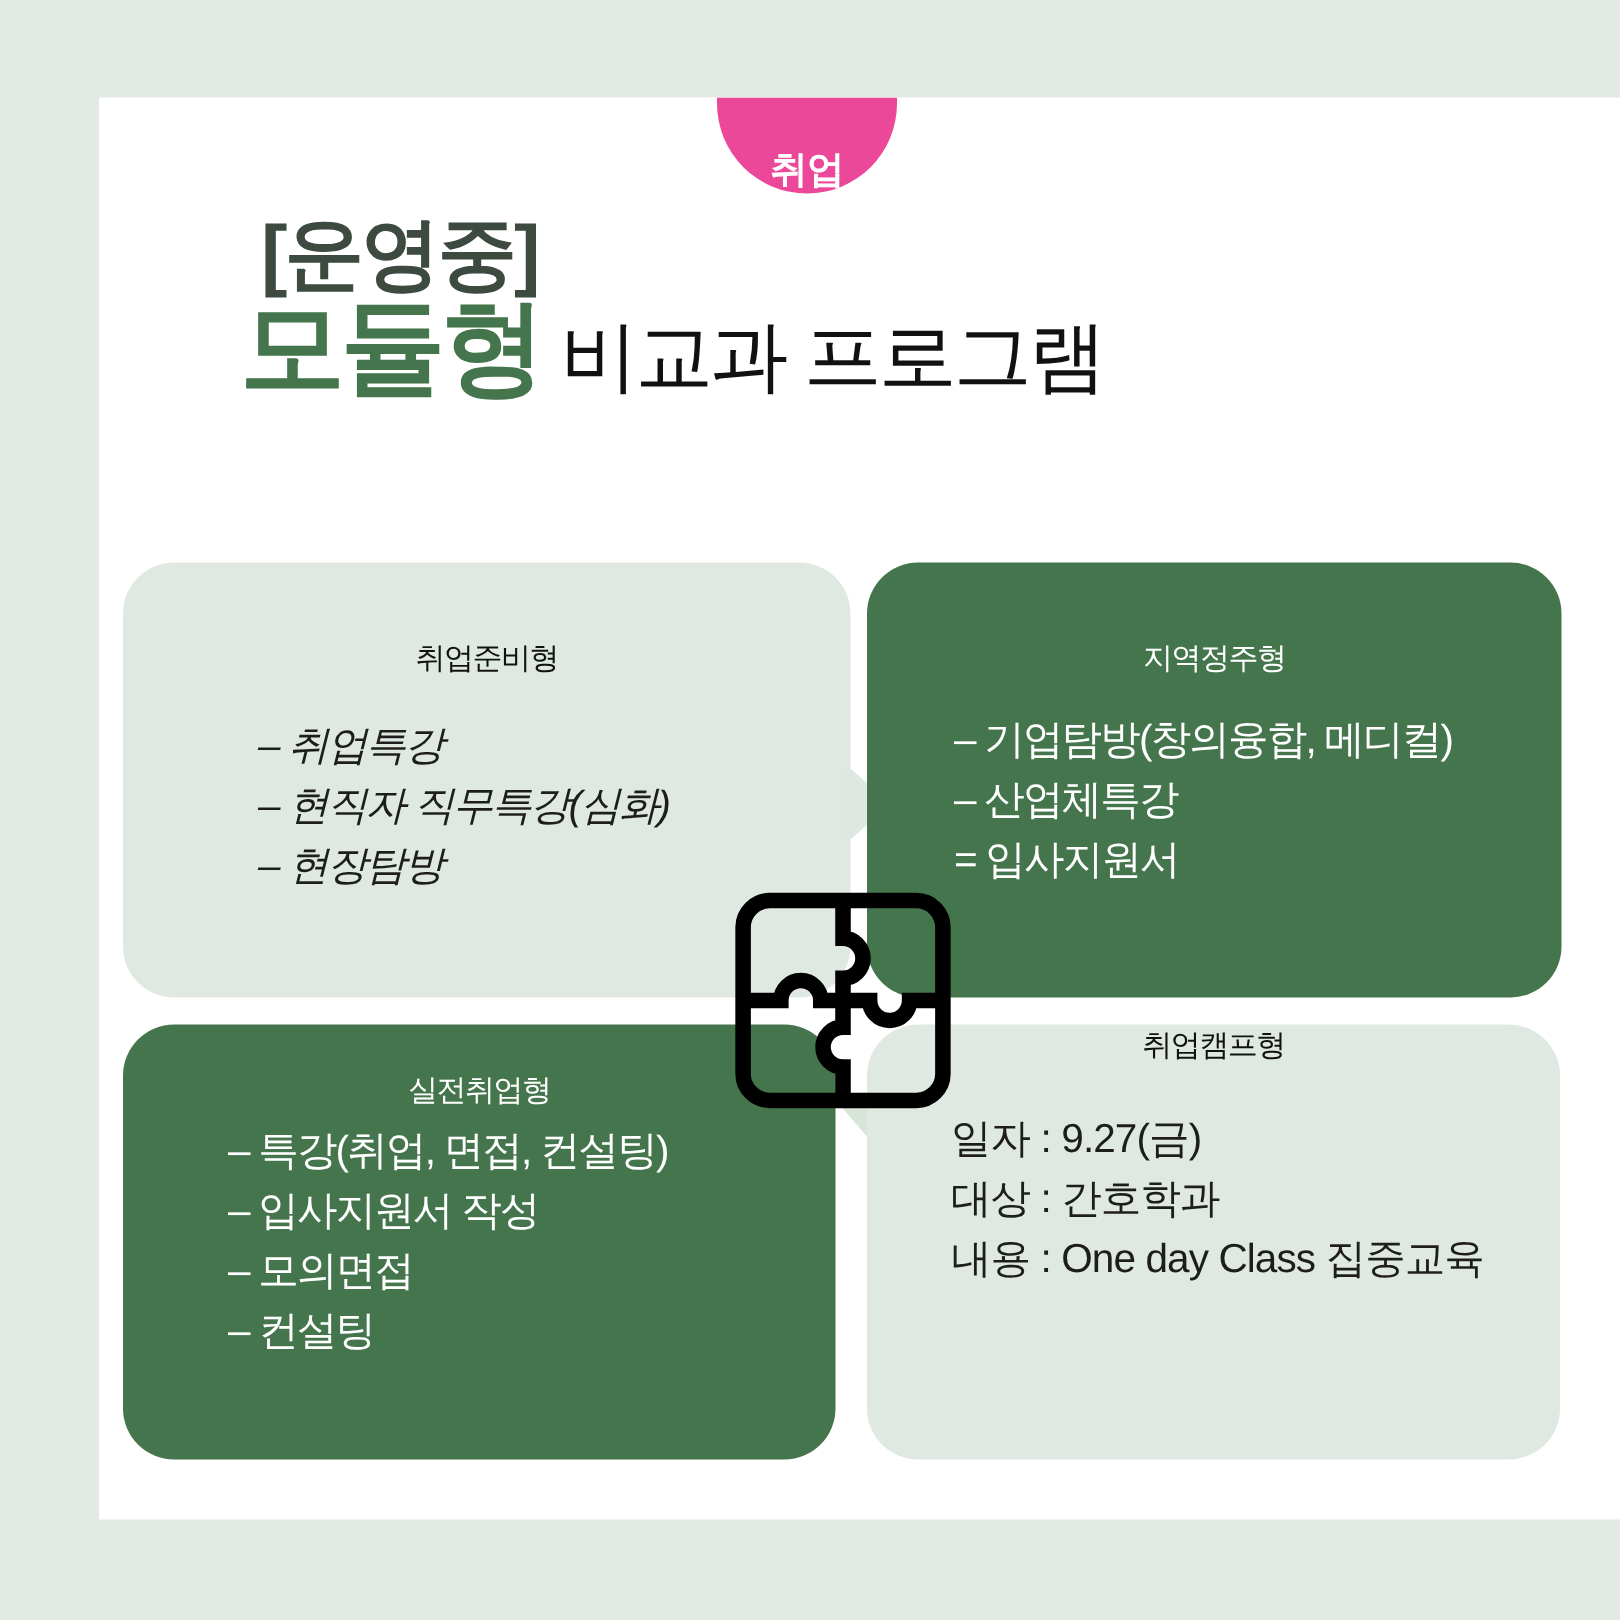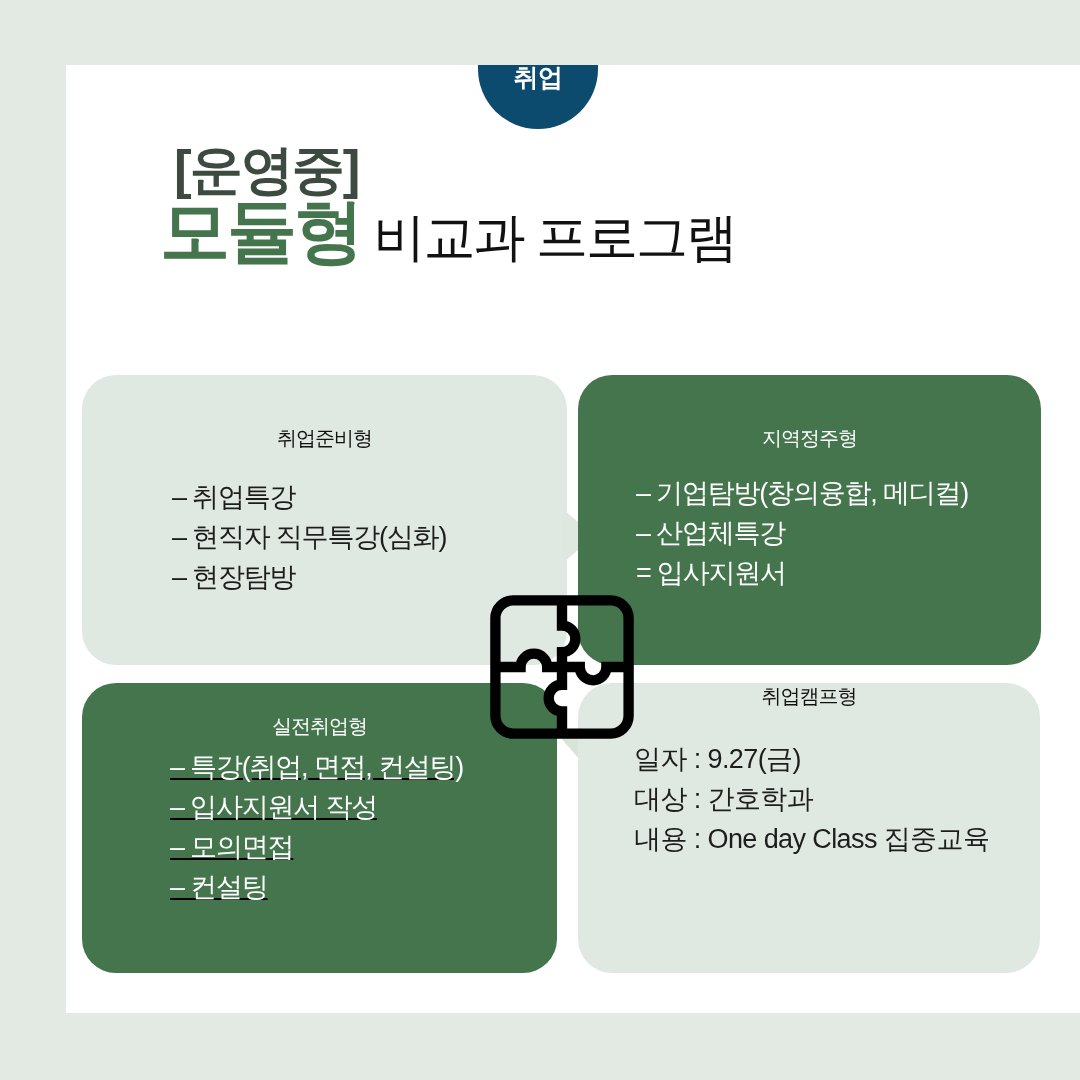--- a/index.html
+++ b/index.html
@@ -21,23 +21,23 @@
     width:1014px; height:948px;
     background:#ffffff;
     overflow:hidden;
   }
 
   
   #badge {
     position:absolute;
     left:412px; top:0px;
     width:120px; height:64px;
-    background:#0c4a6e;
+    background:#ec4899;
     border-radius:0 0 60px 60px;
-    display:flex; align-items:flex-start; justify-content:center;
+    display:flex; align-items:flex-end; justify-content:center;
   }
   #badge .badge-label {
     color:#ffffff;
     font-size:25px;
     font-weight:bold;
     letter-spacing:-0.5px;
     line-height:1;
     padding-bottom:3px;
   }
 
@@ -97,21 +97,21 @@
     white-space:nowrap;
   }
 
   
   #card1 {
     left:16px; top:310px;
     width:485px; height:290px;
     background:#e0e9e1;
   }
   #card1 .card-title { color:#111111; margin-top:50px; }
-  #card1 .card-list { margin-top:26px; padding-left:90px; }
+  #card1 .card-list { margin-top:26px; padding-left:90px;font-style:italic; }
   #card1 .card-list li { color:#1d1d1d; }
 
   
   #tail-right {
     position:absolute;
     left:496px; top:443px;
     width:0; height:0;
     border-top:28px solid transparent;
     border-bottom:28px solid transparent;
     border-left:32px solid #dfe8e0;
@@ -127,21 +127,21 @@
   #card2 .card-list { margin-top:22px; padding-left:58px; }
   #card2 .card-list li { color:#ffffff; }
 
   
   #card3 {
     left:16px; top:618px;
     width:475px; height:290px;
     background:#44754c;
   }
   #card3 .card-title { color:#ffffff; margin-top:30px; }
-  #card3 .card-list { margin-top:8px; padding-left:88px;text-decoration:underline; }
+  #card3 .card-list { margin-top:8px; padding-left:70px; }
   #card3 .card-list li { color:#ffffff; }
 
   
   #tail-down {
     position:absolute;
     left:488px; top:665px;
     width:0; height:0;
     border-left:26px solid transparent;
     border-right:26px solid transparent;
     border-top:30px solid #d7e5d9;

